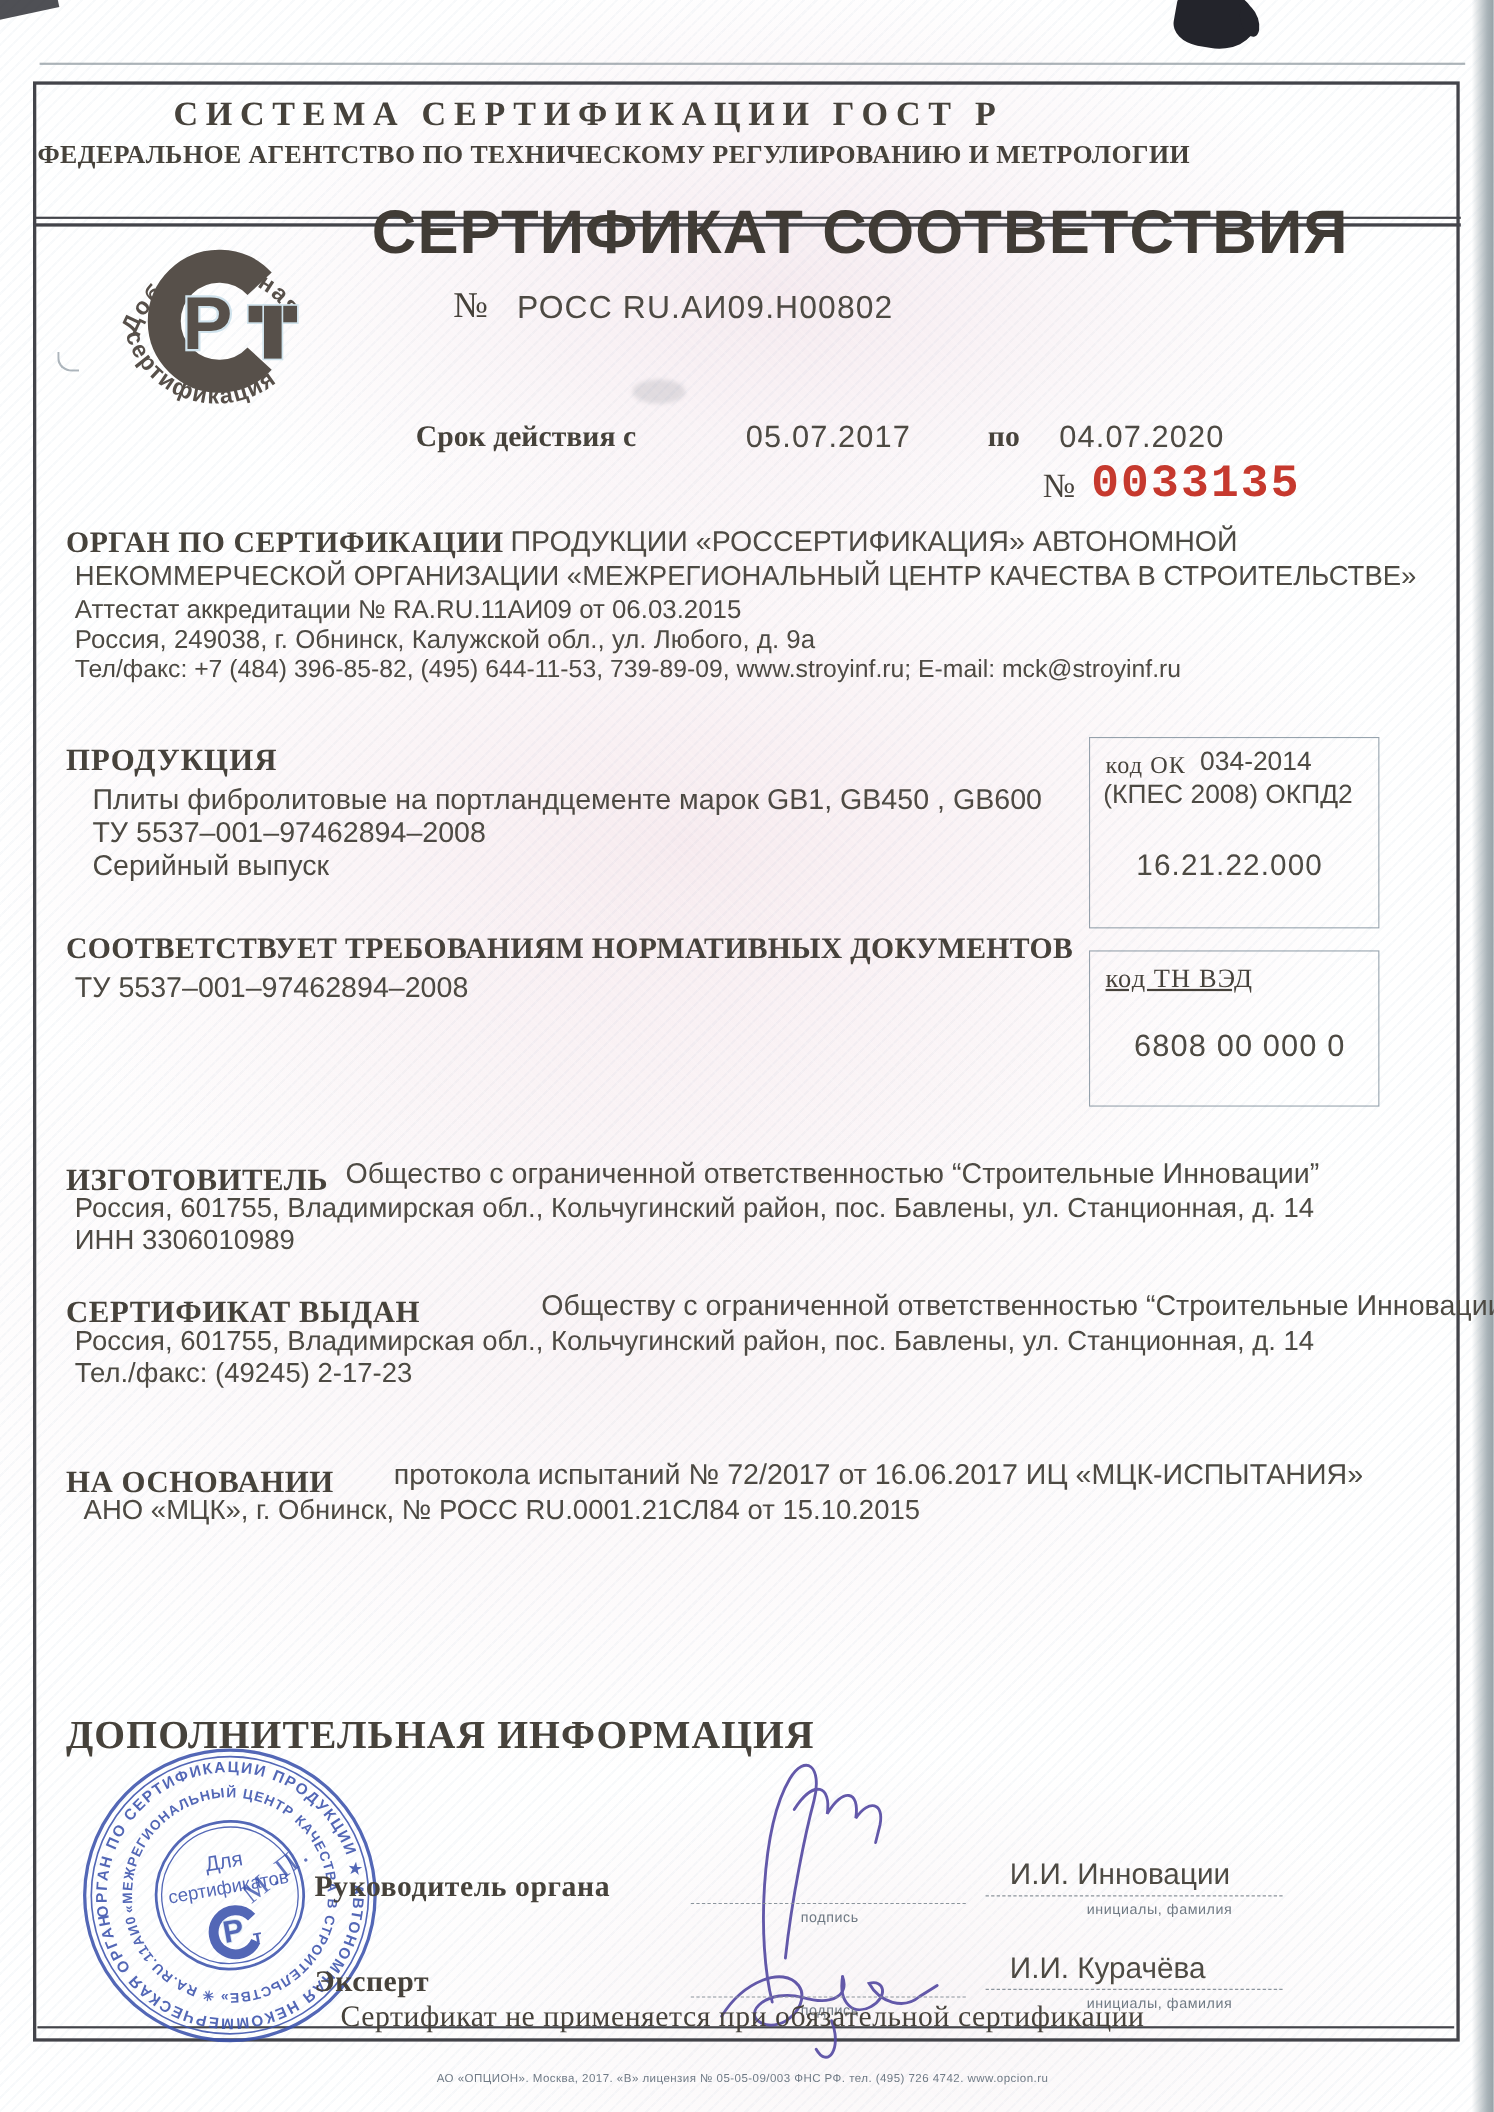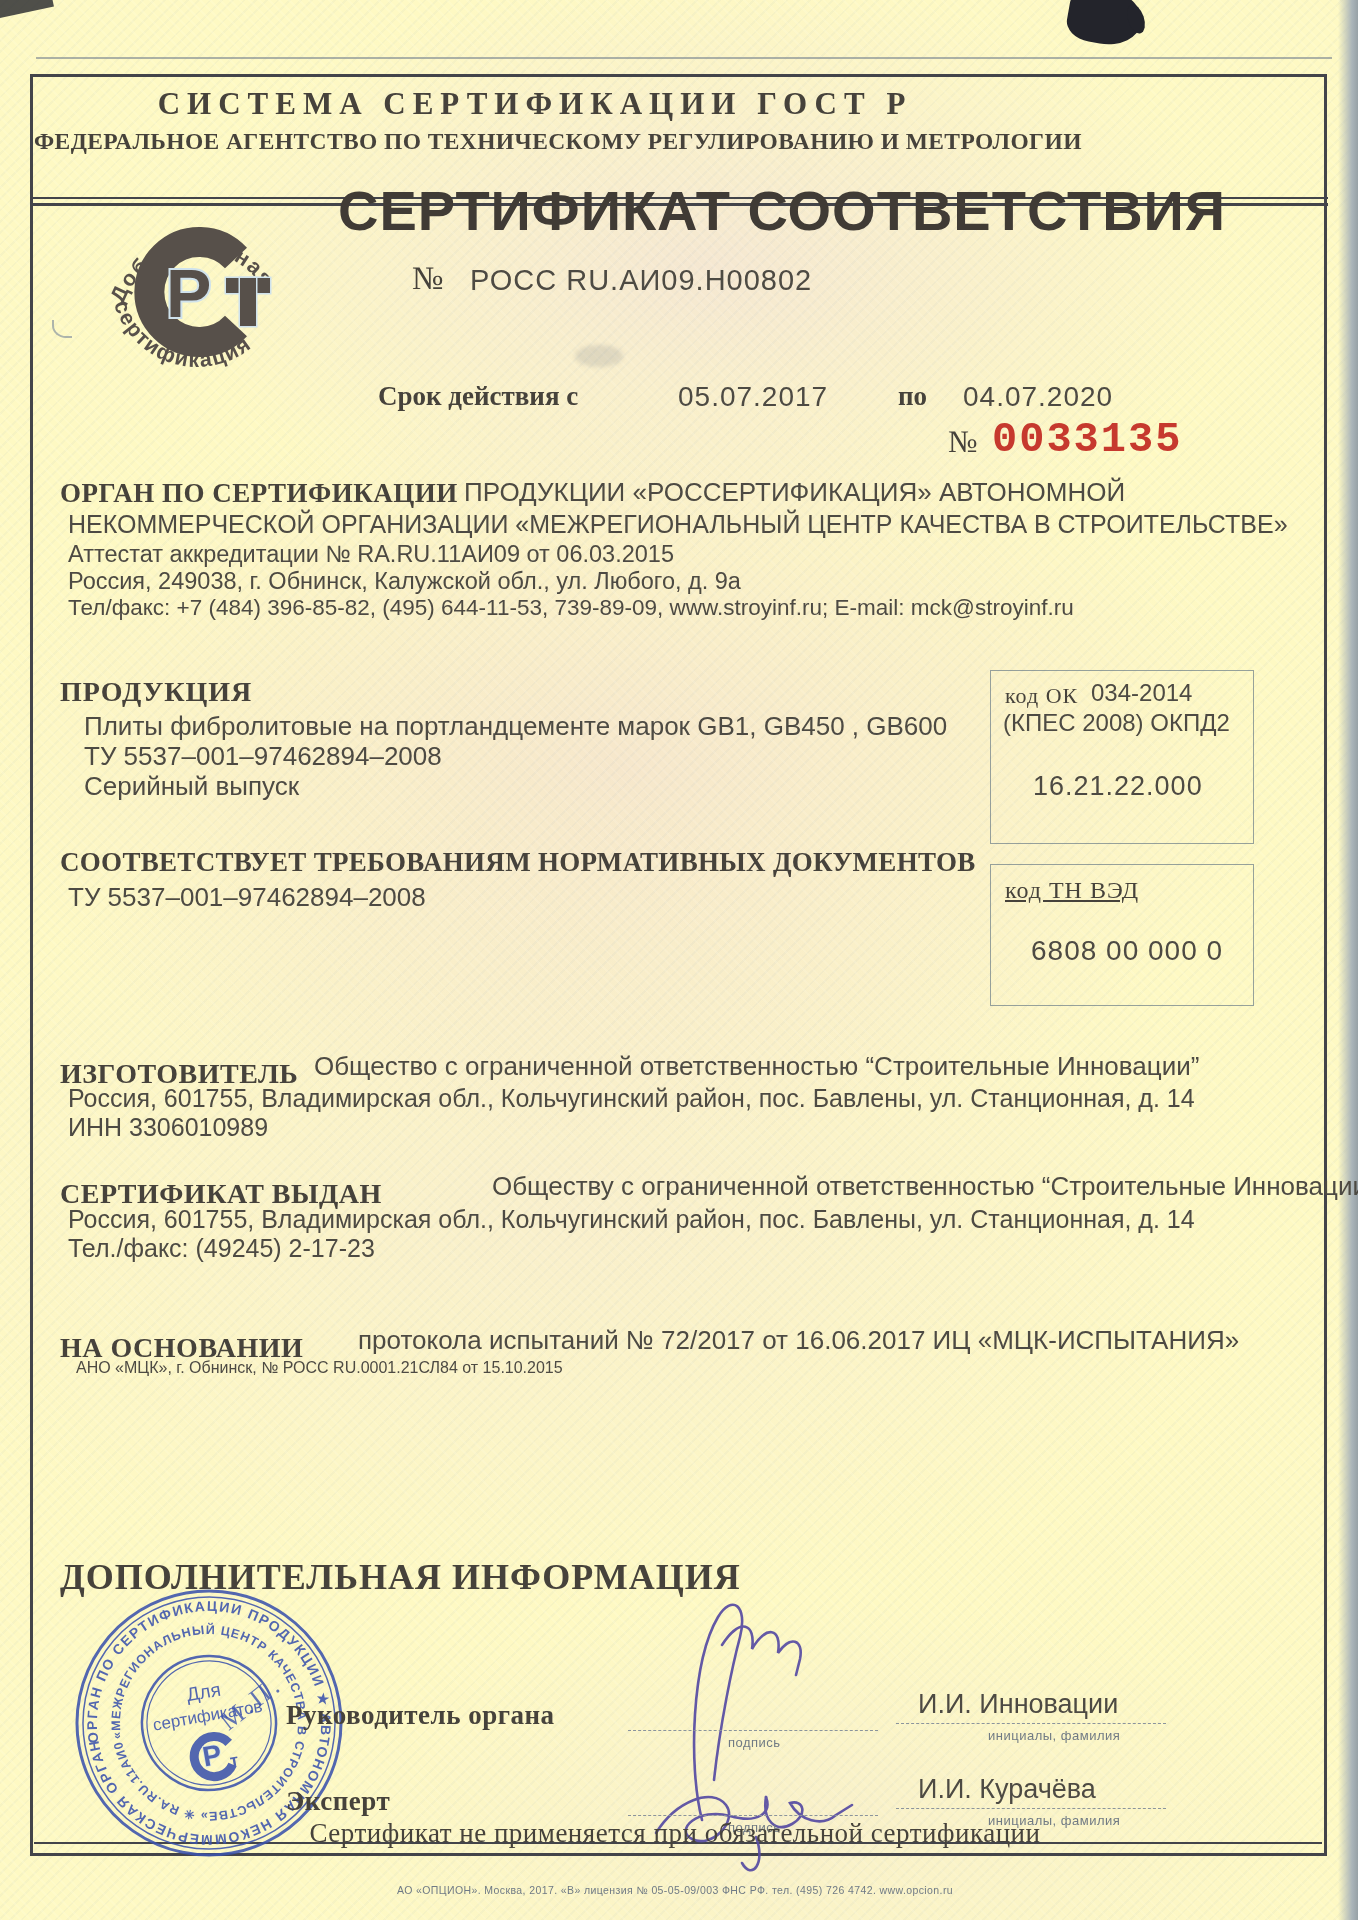--- a/index.html
+++ b/index.html
@@ -1,18 +1,18 @@
 <!DOCTYPE html>
 <html><head>
 <meta charset="utf-8">
 <style>
   html,body{margin:0;padding:0;background:#9aa5ab;}
   .page{
     position:relative;width:1358px;height:1920px;overflow:hidden;
-    background:#fef9c3;
+    background:#ffffff;
     font-family:"Liberation Sans",sans-serif;
     color:#4a463f;
   }
   .abs{position:absolute;}
   
   .tint{left:0;top:0;width:100%;height:100%;pointer-events:none;
     background:
       radial-gradient(ellipse 760px 420px at 52% 14%, rgba(236,214,224,.50), transparent 70%),
       radial-gradient(ellipse 900px 520px at 46% 40%, rgba(235,206,216,.42), transparent 72%),
       radial-gradient(ellipse 980px 560px at 42% 63%, rgba(236,215,223,.30), transparent 72%),
@@ -129,21 +129,21 @@
   <span class="abs sans nowrap" style="left:68px;top:1084px;font-size:25px;">Россия, 601755, Владимирская обл., Кольчугинский район, пос. Бавлены, ул. Станционная, д. 14</span>
   <span class="abs sans nowrap" style="left:68px;top:1113px;font-size:25px;">ИНН 3306010989</span>
 
   <span class="abs serif nowrap" style="left:60px;top:1178px;font-size:28px;letter-spacing:.5px;">СЕРТИФИКАТ ВЫДАН</span>
   <span class="abs sans nowrap" style="left:492px;top:1171px;font-size:26px;">Обществу с ограниченной ответственностью “Строительные Инновации”</span>
   <span class="abs sans nowrap" style="left:68px;top:1205px;font-size:25px;">Россия, 601755, Владимирская обл., Кольчугинский район, пос. Бавлены, ул. Станционная, д. 14</span>
   <span class="abs sans nowrap" style="left:68px;top:1234px;font-size:25px;">Тел./факс: (49245) 2-17-23</span>
 
   <span class="abs serif nowrap" style="left:60px;top:1332px;font-size:28px;letter-spacing:.5px;">НА ОСНОВАНИИ</span>
   <span class="abs sans nowrap" style="left:358px;top:1325px;font-size:26px;">протокола испытаний № 72/2017 от 16.06.2017 ИЦ «МЦК-ИСПЫТАНИЯ»</span>
-  <span class="abs sans nowrap" style="left:76px;top:1359px;font-size:16px;">АНО «МЦК», г. Обнинск, № РОСС RU.0001.21СЛ84 от 15.10.2015</span>
+  <span class="abs sans nowrap" style="left:76px;top:1359px;font-size:25px;">АНО «МЦК», г. Обнинск, № РОСС RU.0001.21СЛ84 от 15.10.2015</span>
 
   <span class="abs serif nowrap" style="left:60px;top:1556px;font-size:36px;letter-spacing:1px;">ДОПОЛНИТЕЛЬНАЯ ИНФОРМАЦИЯ</span>
 
   <div class="abs" style="left:68px;top:1582px;width:282px;height:282px;transform:rotate(-10deg);opacity:.88;">
     <svg width="282" height="282" viewBox="0 0 282 282">
       <defs>
         <path id="st-outer" d="M141,141 m-112,0 a112,112 0 1,1 224,0 a112,112 0 1,1 -224,0"></path>
         <path id="st-mid" d="M141,141 m-89,0 a89,89 0 1,1 178,0 a89,89 0 1,1 -178,0"></path>
       </defs>
       <g fill="none" stroke="#3c53ad">

